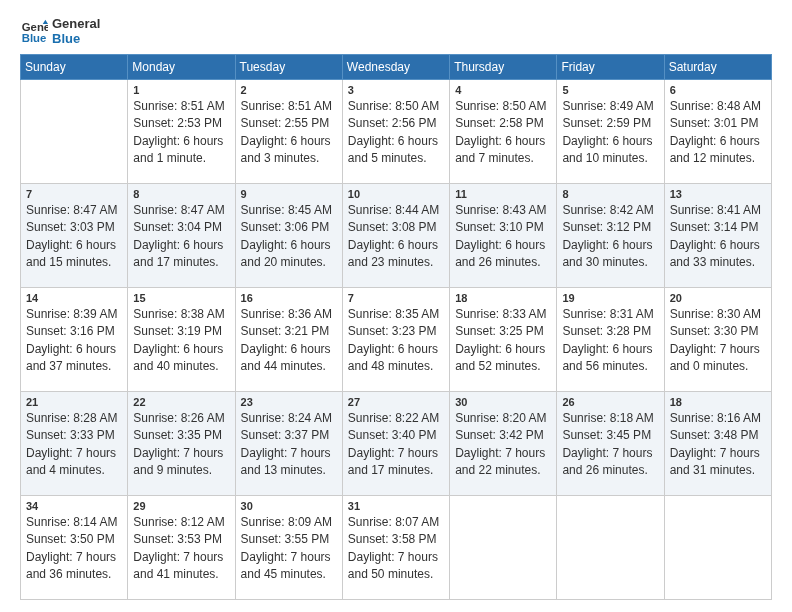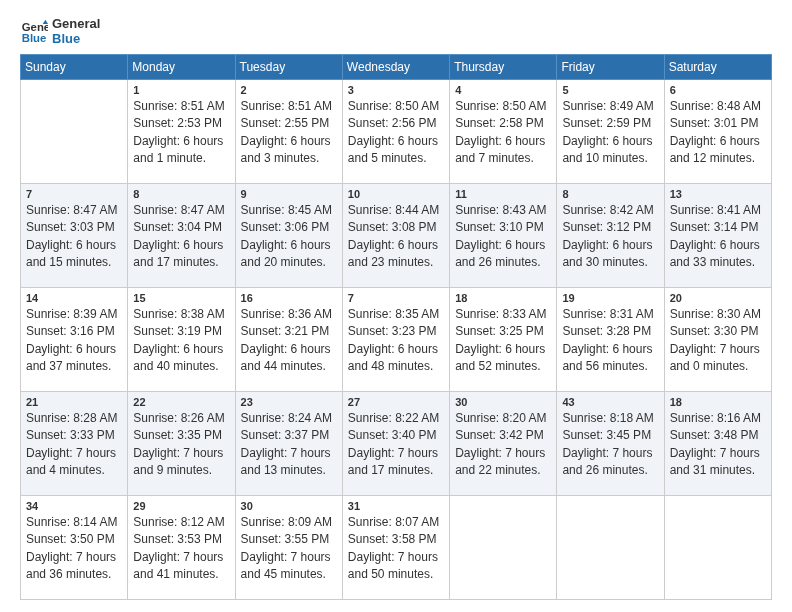--- a/index.html
+++ b/index.html
@@ -232,21 +232,21 @@
           </td>
           <td>
             <span class="day-num">27</span>
             <div class="day-info">Sunrise: 8:22 AM<br>Sunset: 3:40 PM<br>Daylight: 7 hours<br>and 17 minutes.</div>
           </td>
           <td>
             <span class="day-num">30</span>
             <div class="day-info">Sunrise: 8:20 AM<br>Sunset: 3:42 PM<br>Daylight: 7 hours<br>and 22 minutes.</div>
           </td>
           <td>
-            <span class="day-num">43</span>
+            <span class="day-num">26</span>
             <div class="day-info">Sunrise: 8:18 AM<br>Sunset: 3:45 PM<br>Daylight: 7 hours<br>and 26 minutes.</div>
           </td>
           <td>
             <span class="day-num">18</span>
             <div class="day-info">Sunrise: 8:16 AM<br>Sunset: 3:48 PM<br>Daylight: 7 hours<br>and 31 minutes.</div>
           </td>
         </tr>
         <tr>
           <td>
             <span class="day-num">34</span>

